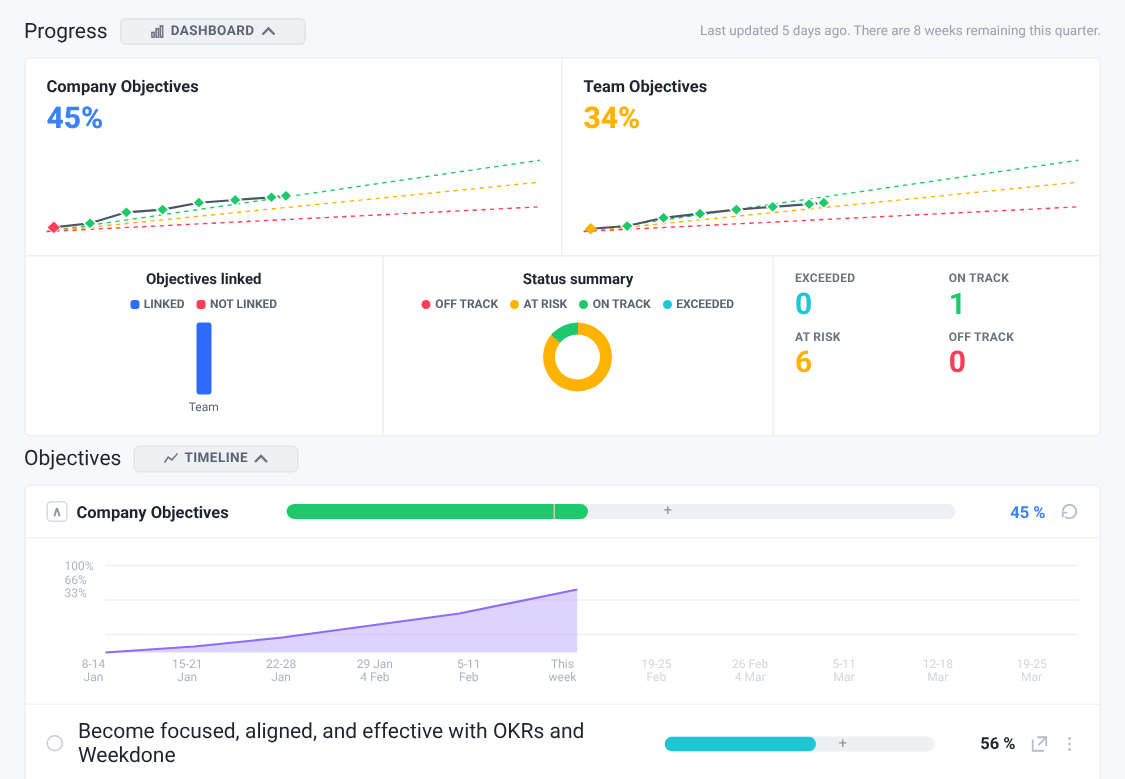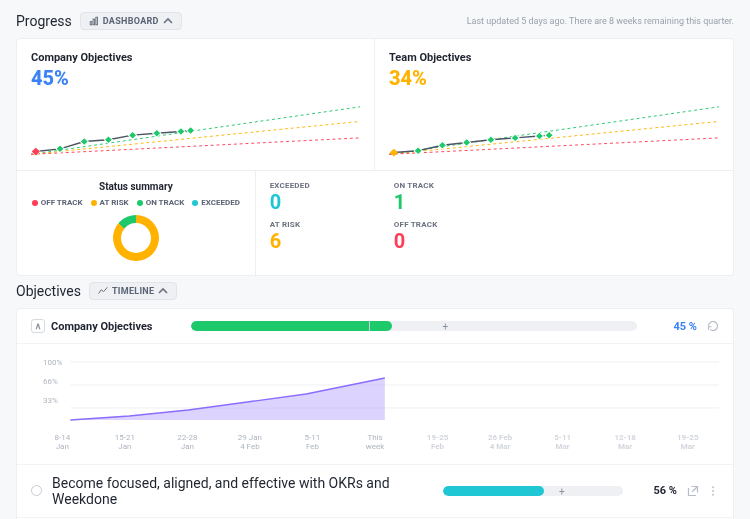--- a/index.html
+++ b/index.html
@@ -1,20 +1,20 @@
 <!DOCTYPE html>
 <html><head>
 <meta charset="utf-8">
 <style>
   * { box-sizing: border-box; margin: 0; padding: 0; font-family: -apple-system, BlinkMacSystemFont, "Segoe UI", Roboto, Helvetica, Arial, sans-serif; }
   body { background: #f7f8fa; color: #1f2430; font-size: 11px; width: 750px; }
   .page { padding: 12px 16px; }
   .sec-head { display: flex; align-items: center; gap: 8px; margin-bottom: 8px; }
   .sec-head h2 { font-size: 14px; font-weight: 400; color: #1f2430; }
-  .pill { display: inline-flex; align-items: center; gap: 4px; background: #eef0f3; border: 1px solid #e1e4e9; border-radius: 4px; padding: 3px 8px; font-size: 9px; font-weight: 700; letter-spacing: .3px; color: #5a6475; cursor: pointer; }
+  .pill { display: inline-flex; align-items: center; gap: 4px; background: #eef0f3; border: 1px solid #e1e4e9; border-radius: 4px; padding: 3px 19px; font-size: 9px; font-weight: 700; letter-spacing: .3px; color: #5a6475; cursor: pointer; }
   .pill svg { width: 10px; height: 10px; }
   .update-note { margin-left: auto; font-size: 9px; color: #9aa1ad; }
   .panel { background: #fff; border: 1px solid #edeff2; border-radius: 4px; }
   .top-grid { display: grid; grid-template-columns: 1fr 1fr; }
   .top-grid .cell { border-right: 1px solid #edeff2; border-bottom: 1px solid #edeff2; padding: 12px 14px; }
   .top-grid .cell:last-child { border-right: none; }
   .chart-title { font-size: 11px; font-weight: 700; color: #1f2430; margin-bottom: 2px; }
   .pct { font-size: 20px; font-weight: 800; }
   .pct-green { color: #3b82f6; }
   .pct-amber { color: #ffb300; }
@@ -48,26 +48,26 @@
   .exp-ico { width:14px; height:14px; border:1px solid #d6dae1; border-radius:3px; display:inline-flex; align-items:center; justify-content:center; color:#8a93a2; font-size:9px; }
   .prog-track { position: relative; flex: 1; height: 10px; background: #eef0f3; border-radius: 6px; overflow: hidden; }
   .prog-fill { position: absolute; left: 0; top: 0; bottom: 0; border-radius: 6px; }
   .prog-marker { position:absolute; top:-2px; bottom:-2px; width:1px; background:#c9ced7; }
   .prog-plus { position:absolute; top:50%; transform:translate(-50%,-50%); font-size:10px; color:#8a93a2; }
   .row-pct { width: 50px; text-align: right; font-weight: 700; font-size: 11px; }
   .row-actions { display:flex; gap:8px; color:#b7bdc8; }
   .row-actions svg { width:12px; height:12px; cursor:pointer; }
 
   .timeline { padding: 8px 14px 12px; border-bottom: 1px solid #f1f3f6; }
-  .timeline .yaxis { display:flex; flex-direction:column; gap:10px; font-size:8px; color:#aeb4bf; position:absolute; left:12px; top:6px; }
+  .timeline .yaxis { display:flex; flex-direction:column; font-size:8px; color:#aeb4bf; position:absolute; left:12px; top:6px; }
   .tl-chart { position:relative; height:70px; }
   .tl-chart svg { width:100%; height:100%; display:block; }
-  .tl-xaxis { display:flex; font-size:8px; color:#aeb4bf; margin-top:12px; }
+  .tl-xaxis { display:flex; font-size:8px; color:#aeb4bf; margin-top:2px; }
   .tl-xaxis .tick { flex:1; text-align:center; line-height:1.1; }
-  .tl-xaxis .tick.blur { color:#d2d6dd;font-weight:bold; }
+  .tl-xaxis .tick.blur { color:#d2d6dd; }
 
   .kr-row { display:flex; align-items:center; gap:10px; padding:10px 14px; border-bottom:1px solid #f1f3f6; }
   .kr-row .radio { width:11px; height:11px; border:1.5px solid #c6cbd4; border-radius:50%; flex:0 0 11px; }
   .kr-row .kr-label { flex:1; font-size:14px; color:#1f2430; }
   .kr-row .kr-bar { position:relative; width:180px; height:10px; background:#eef0f3; border-radius:6px; overflow:hidden; }
   .kr-row .kr-fill { position:absolute; left:0; top:0; bottom:0; border-radius:6px; }
   .kr-row .kr-pct { width:44px; text-align:right; font-weight:700; font-size:11px; }
 </style>
 </head>
 <body>
@@ -133,20 +133,37 @@
               <rect x="152" y="43" width="6" height="6" transform="rotate(45 155 46)"></rect>
               <rect x="162" y="42" width="6" height="6" transform="rotate(45 165 45)"></rect>
             </g>
             <rect x="2" y="61" width="6" height="6" transform="rotate(45 5 64)" fill="#ffb300"></rect>
           </svg>
         </div>
       </div>
     </div>
 
     <div class="bottom-grid">
+      <div class="bcell">
+        <h4>Objectives linked</h4>
+        <div class="legend">
+          <span class="li">
+              <span class="dot" style="background:#2f6bff"></span>
+              <span>LINKED</span>
+            </span>
+          <span class="li">
+              <span class="dot" style="background:#ff3d57"></span>
+              <span>NOT LINKED</span>
+            </span>
+        </div>
+        <div class="linked-bar">
+          <div class="bar"></div>
+          <div class="lbl">Team</div>
+        </div>
+      </div>
 
       <div class="bcell">
         <h4>Status summary</h4>
         <div class="legend">
           <span class="li">
               <span class="dot" style="background:#ff3d57;border-radius:50%"></span>
               <span>OFF TRACK</span>
             </span>
           <span class="li">
               <span class="dot" style="background:#ffb300;border-radius:50%"></span>

